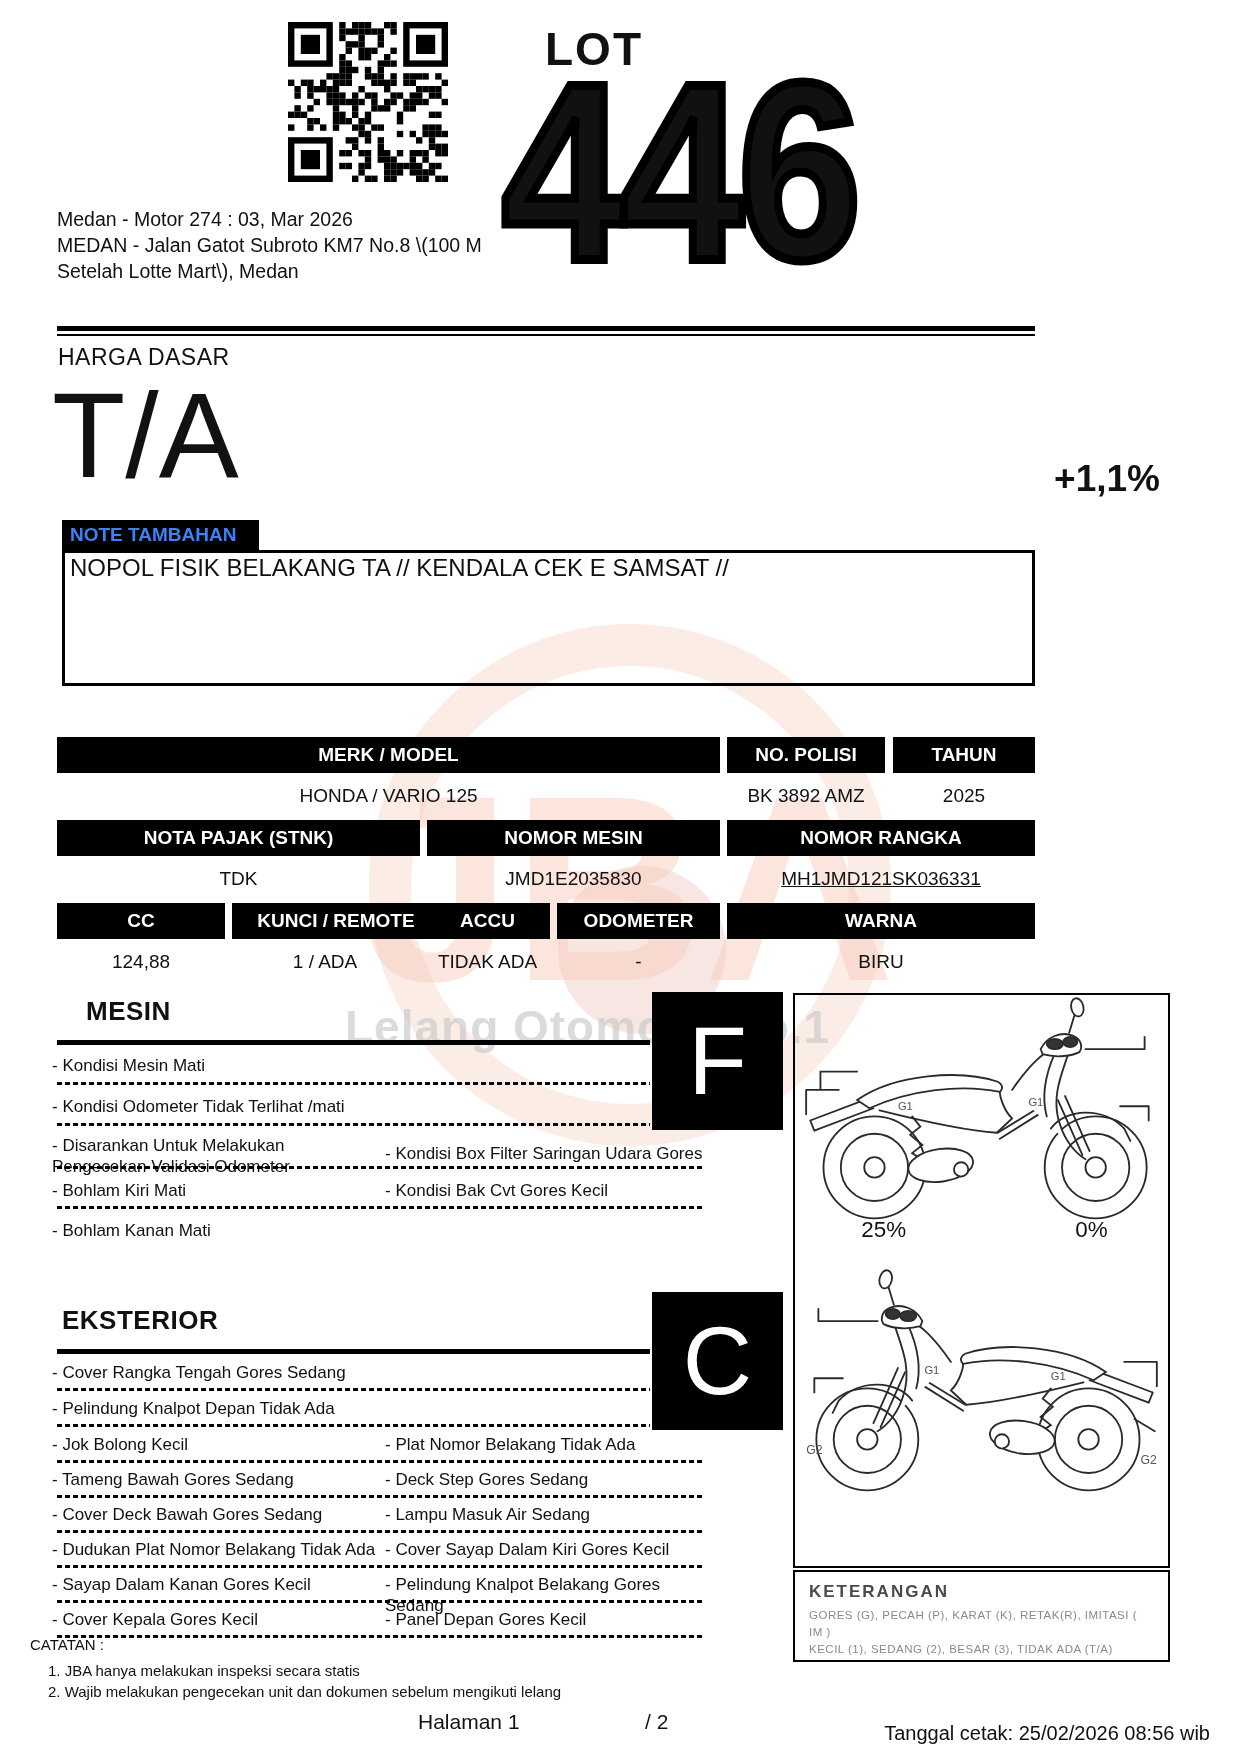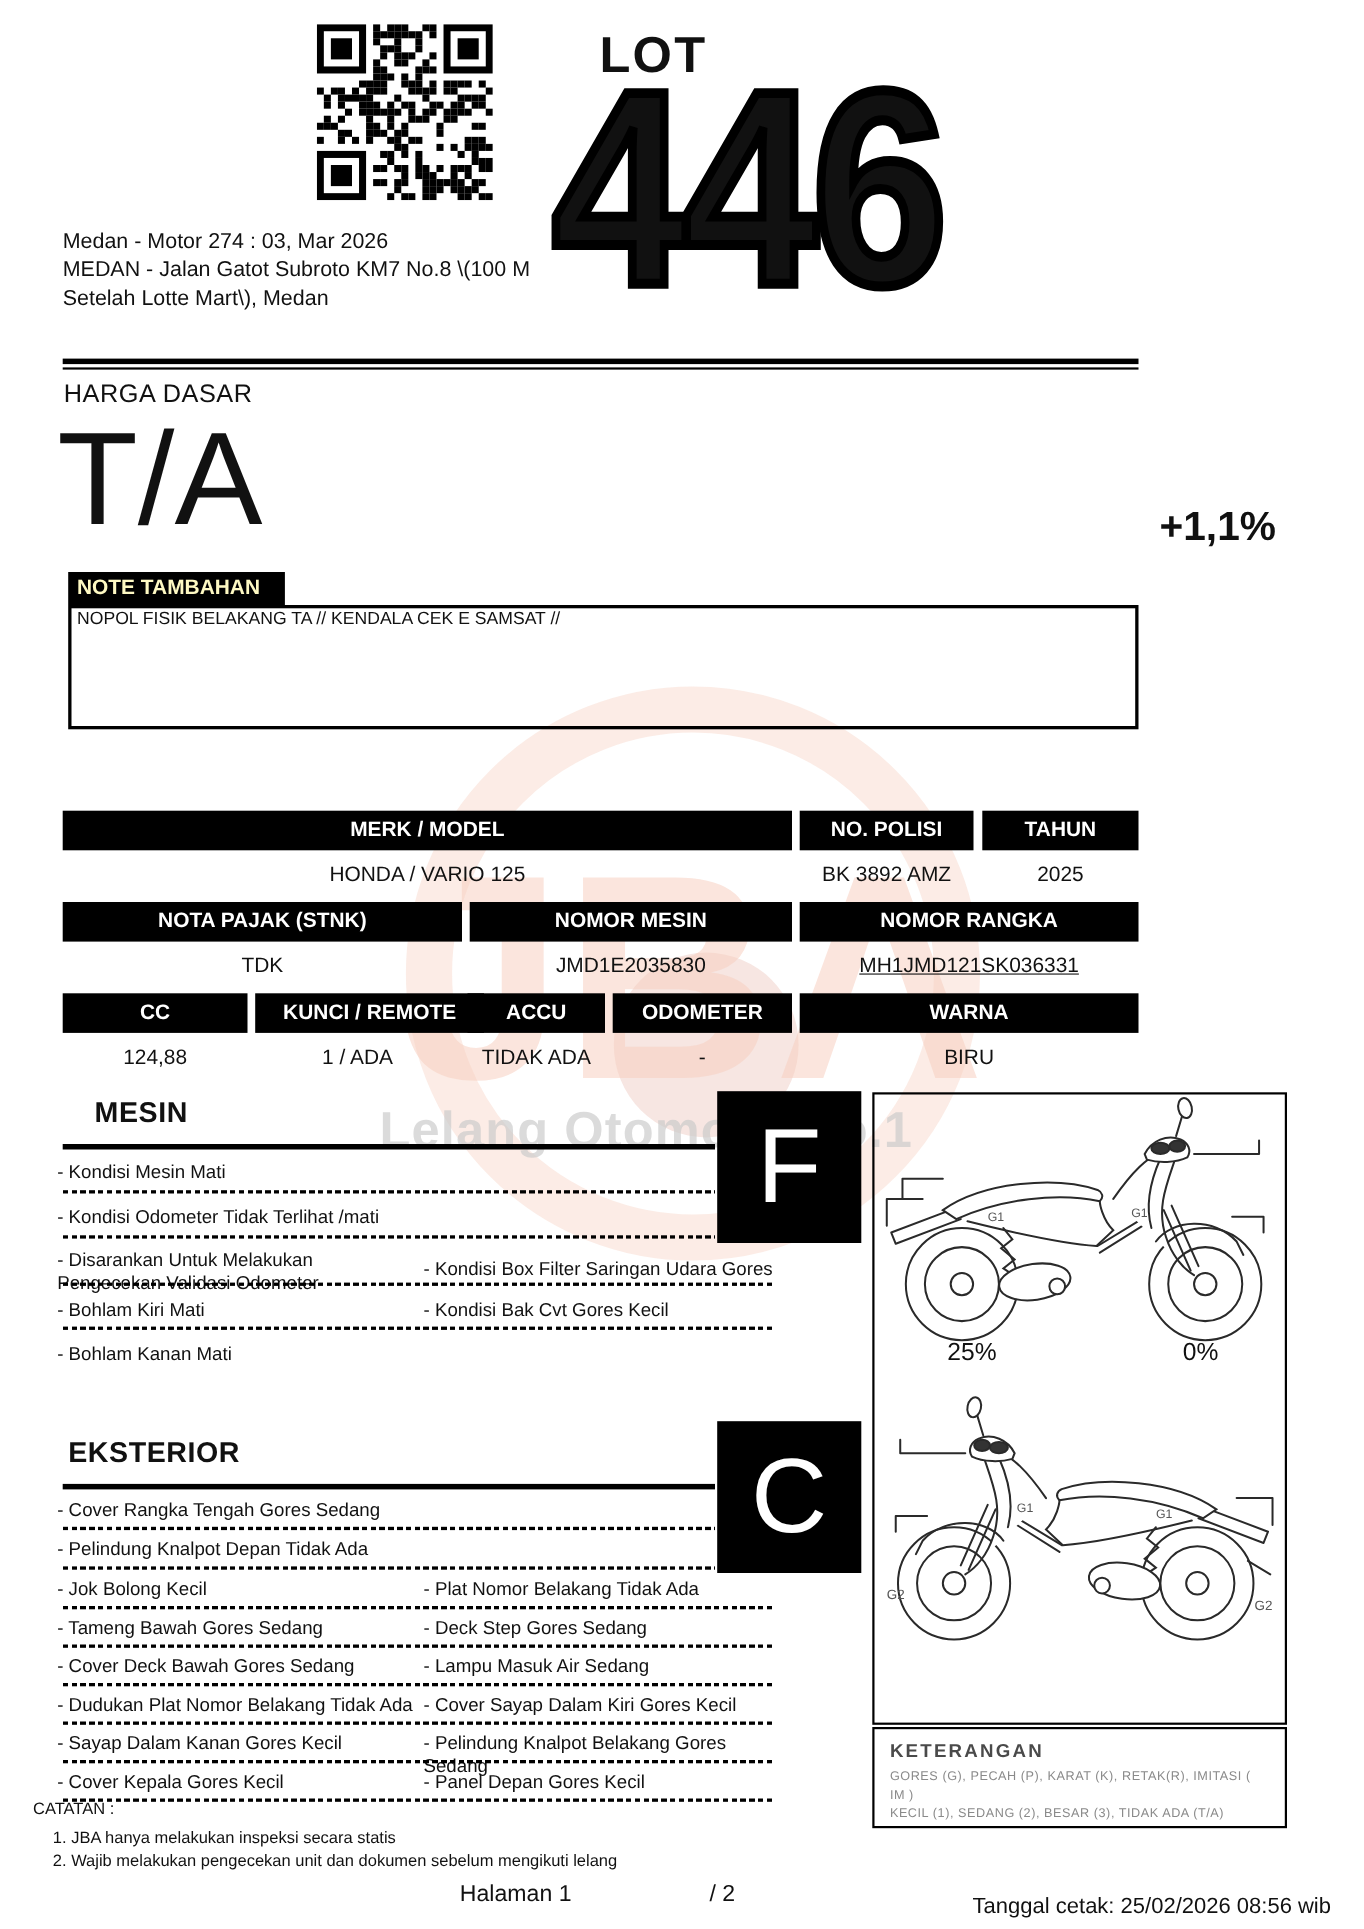--- a/index.html
+++ b/index.html
@@ -12,24 +12,24 @@
   
   .qr{left:288px;top:22px;width:160px;height:160px;z-index:2;}
   .lot-label{left:545px;top:22px;font-size:46px;font-weight:bold;letter-spacing:2px;z-index:2;}
   .lot-number{left:502px;top:46px;font-size:252px;font-weight:bold;line-height:1;letter-spacing:-6px;
               -webkit-text-stroke:9px #000;transform:scaleX(.88);transform-origin:left top;z-index:2;}
   .addr{left:57px;top:206px;font-size:19.5px;line-height:26px;z-index:2;}
   .divider{left:57px;top:326px;width:978px;height:3px;border-top:5px solid #000;border-bottom:2px solid #000;z-index:2;}
   .harga-label{left:58px;top:344px;font-size:23px;letter-spacing:.5px;z-index:2;}
   .harga-value{left:52px;top:372px;font-size:120px;line-height:1.05;z-index:2;}
   .adjustment{left:960px;top:458px;width:200px;text-align:right;font-size:37px;font-weight:bold;z-index:2;}
-  .note-tab{left:62px;top:520px;width:197px;height:30px;background:#000;color:#fef9c3;font-size:19px;font-weight:bold;
+  .note-tab{left:62px;top:520px;width:197px;height:30px;background:#000;color:#3b82f6;font-size:19px;font-weight:bold;
             line-height:30px;padding-left:8px;box-sizing:border-box;z-index:2;}
-  .note-box{left:62px;top:550px;width:973px;height:113px;border:3px solid #000;box-sizing:border-box;
-            font-size:16px;padding:1px 5px;z-index:2;background:transparent;}
+  .note-box{left:62px;top:550px;width:973px;height:136px;border:3px solid #000;box-sizing:border-box;
+            font-size:24px;padding:1px 5px;z-index:2;background:transparent;}
   
   .th{background:#000;color:#fff;font-weight:bold;font-size:19px;text-align:center;height:36px;line-height:36px;z-index:2;}
   .td{font-size:19px;text-align:center;height:46px;line-height:46px;z-index:2;color:#111;}
   
   .sec-title{font-size:26px;font-weight:bold;letter-spacing:.5px;z-index:2;}
   .sec-underline{height:5px;background:#000;z-index:2;}
   .item{font-size:17px;line-height:21px;z-index:2;}
   .item .l{display:inline-block;width:330px;vertical-align:top;}
   .item .r{position:absolute;left:333px;top:0;width:330px;vertical-align:top;}
   .dots{height:3px;background:repeating-linear-gradient(90deg,#000 0 5px,transparent 5px 8px);z-index:2;}

